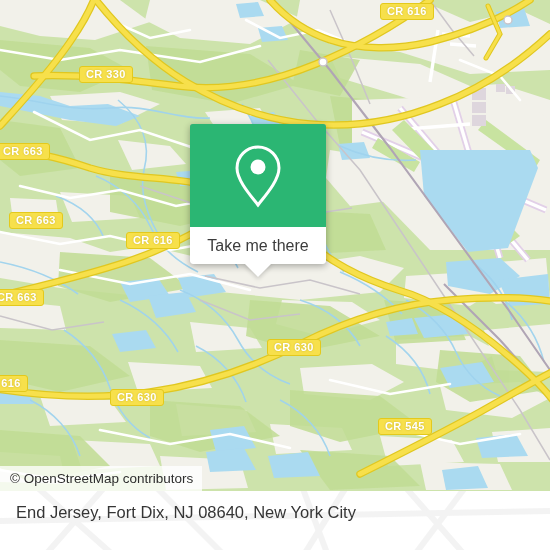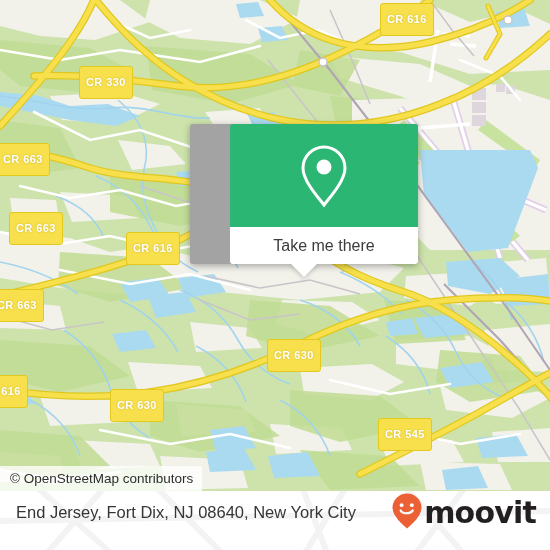--- a/index.html
+++ b/index.html
@@ -41,37 +41,36 @@
     background: #f7e04b;
     border: 1px solid #e3c91c;
     border-radius: 3px;
     color: #ffffff;
     font-family: "Liberation Sans", sans-serif;
     font-size: 11px;
     font-weight: bold;
     letter-spacing: 0.4px;
     line-height: 15px;
     height: 15px;
-    padding: 8px 6px;
+    padding: 0 6px;
     white-space: nowrap;
     text-shadow: 0 0 2px rgba(120,100,0,.35);
     box-sizing: content-box;
   }
 
   
   #popup {
     position: absolute;
     left: 190px;
     top: 124px;
-    width: 188px;
+    width: 136px;
     border-radius: 3px;
     box-shadow: 0 2px 7px rgba(0,0,0,0.32);
     background: #a3a3a3;
     overflow: visible;
-    padding-left: 40px;
   }
   #popup-green {
     background: #2bb673;
     height: 103px;
     border-radius: 3px 3px 0 0;
     display: flex;
     align-items: center;
     justify-content: center;
   }
   #popup-pin-icon svg { display: block; }
@@ -435,26 +434,15 @@
         <path d="M300,-10 L330,70"></path>
         <path d="M350,-10 L300,70"></path>
         <path d="M400,-10 L470,70"></path>
         <path d="M470,-10 L410,70"></path>
         <path d="M0,30 L550,20"></path>
       </g>
     </svg>
 
     <div id="address-text">End Jersey, Fort Dix, NJ 08640, New York City</div>
 
-    <div id="moovit-logo">
-      <span>
-        <svg width="30" height="36" viewBox="0 0 30 36" xmlns="http://www.w3.org/2000/svg">
-          <path d="M15 0.5 C6.9 0.5 0.5 6.9 0.5 14.6 C0.5 23 10.4 31.6 15 35.5 C19.6 31.6 29.5 23 29.5 14.6 C29.5 6.9 23.1 0.5 15 0.5 Z" fill="#ec6035"></path>
-          <circle cx="9.6" cy="12.2" r="1.9" fill="#ffffff"></circle>
-          <circle cx="19.8" cy="12.2" r="1.9" fill="#ffffff"></circle>
-          <path d="M8.6 17.4 C10.6 21.2 18.6 21.2 20.8 17.4" stroke="#ffffff" stroke-width="2.2" fill="none" stroke-linecap="round"></path>
-        </svg>
-      </span>
-      <span id="moovit-wordmark">moovit</span>
-    </div>
   </div>
 
 </div>
 
 </body></html>

